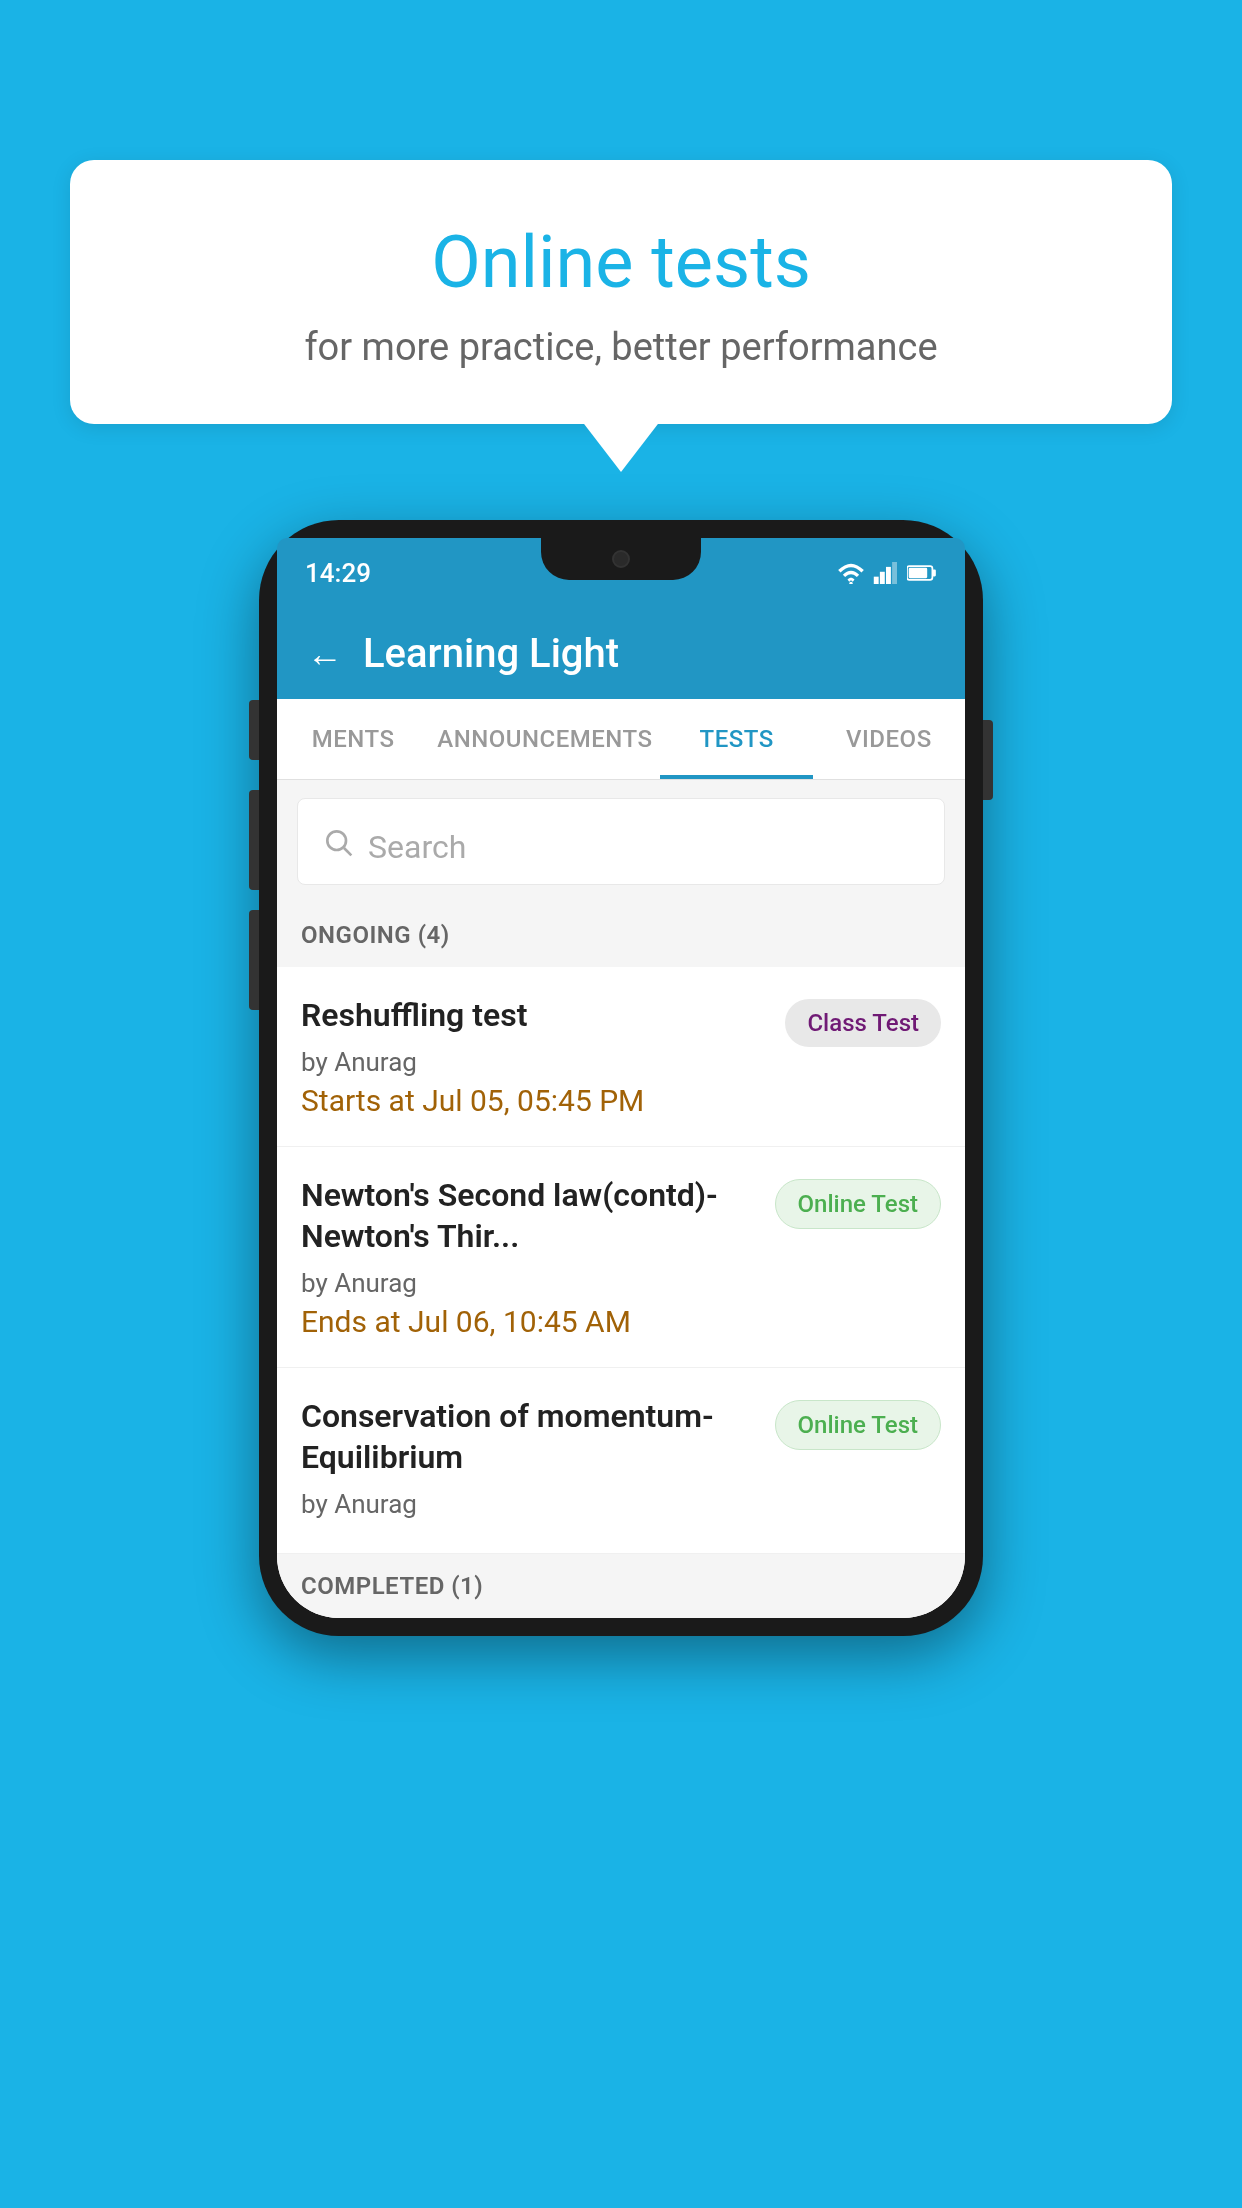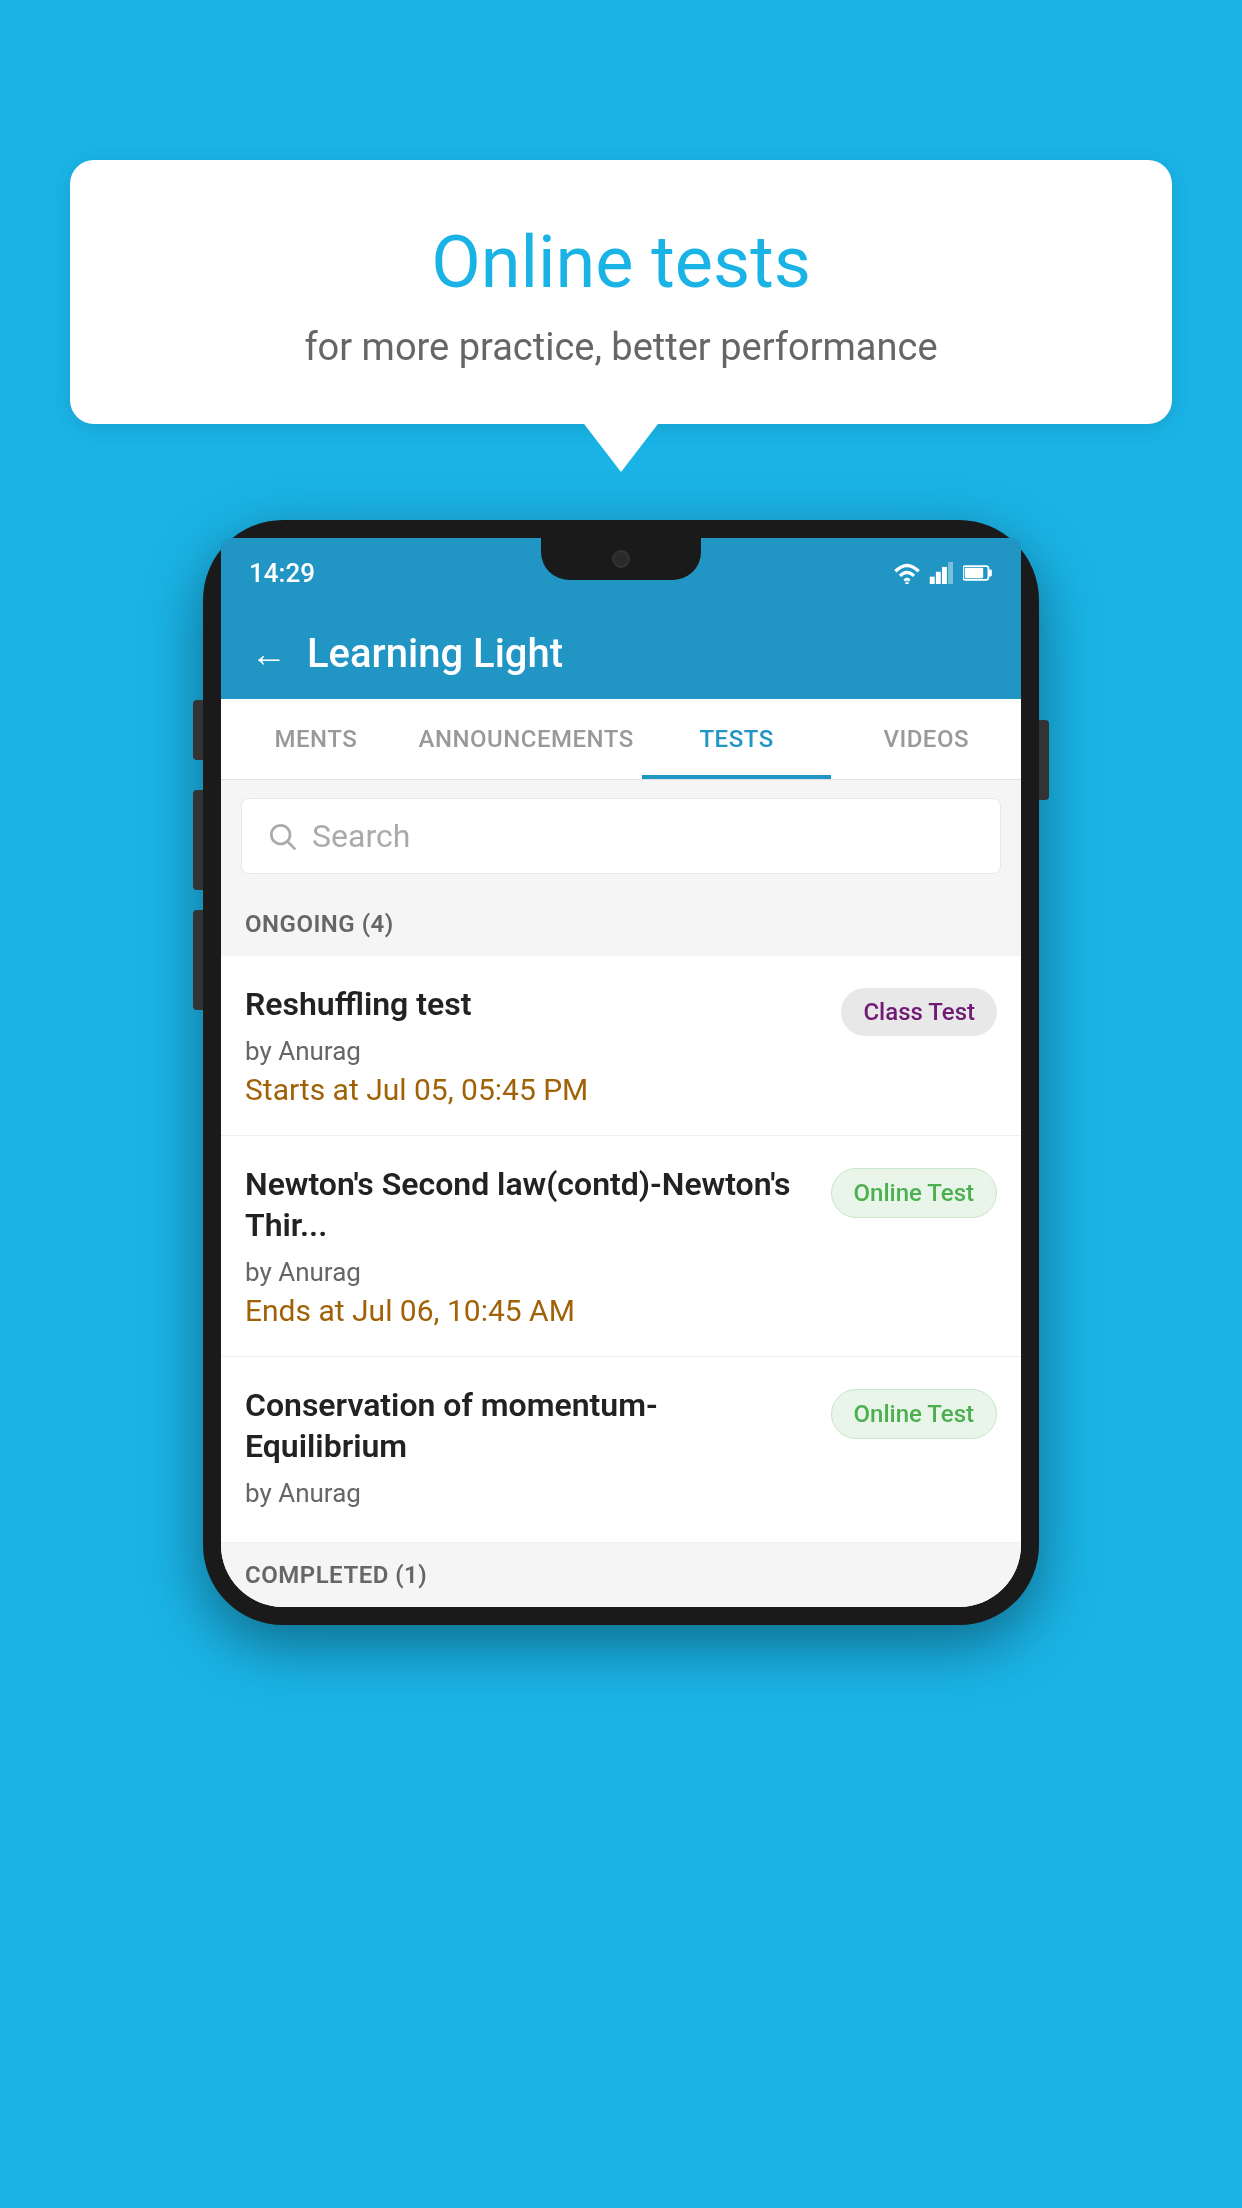--- a/index.html
+++ b/index.html
@@ -56,21 +56,21 @@
       font-size: 38px;
       font-weight: 400;
     }
 
     
     .phone-container {
       position: absolute;
       top: 520px;
       left: 50%;
       transform: translateX(-50%);
-      width: 836px;
+      width: 724px;
     }
 
     .phone-frame {
       background: #1a1a1a;
       border-radius: 80px;
       padding: 18px;
       position: relative;
       box-shadow: 0 20px 60px rgba(0,0,0,0.4);
     }
 
@@ -198,20 +198,21 @@
       display: flex;
       align-items: center;
       padding: 18px 24px;
       gap: 14px;
       border: 1px solid #e8e8e8;
     }
 
     .search-text {
       color: #aaa;
       font-size: 32px;
+      margin-top: 11px;
     }
 
     
     .section-header {
       background: #f5f5f5;
       padding: 18px 24px;
       font-size: 24px;
       font-weight: 600;
       color: #666;
       letter-spacing: 0.5px;

